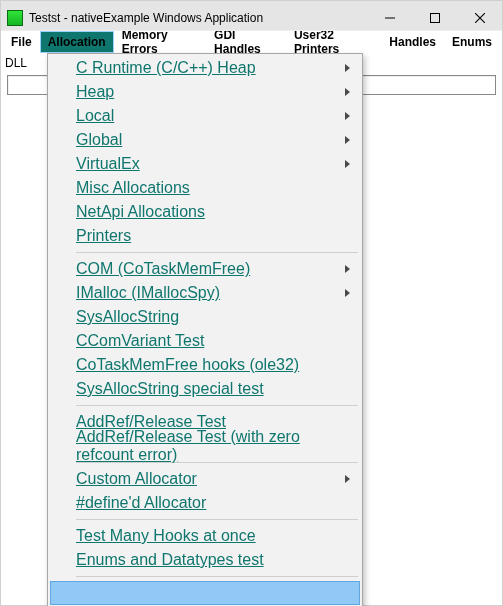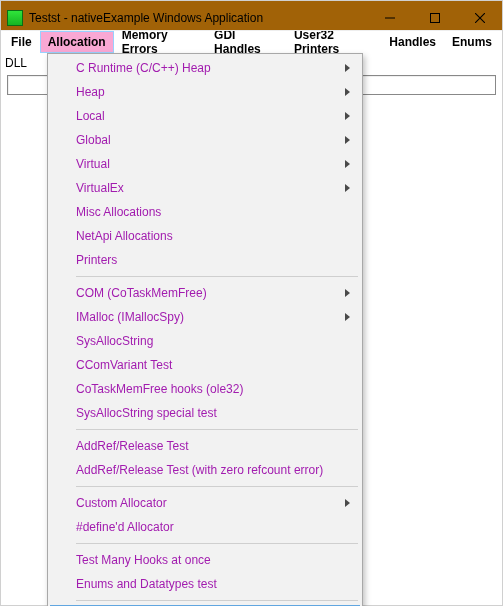--- a/index.html
+++ b/index.html
@@ -15,21 +15,21 @@
     width: 503px; height: 606px;
     border: 1px solid #d0d0d0;
     background: #fff;
     box-shadow: 0 4px 18px rgba(0,0,0,0.12);
     margin: 0;
   }
   
   .titlebar {
     position: relative;
     height: 30px;
-    background: #a16207;
+    background: #e5e5e5;
     border-bottom: 1px solid #eee;
     display: flex;
     align-items: center;
     padding: 4px 0 0 6px;
   }
   .app-icon {
     width: 16px; height: 16px;
     background: linear-gradient(#2fe43a,#16b522);
     border: 1px solid #0a6d14;
     margin-right: 6px;
@@ -53,21 +53,21 @@
     font-weight: bold;
   }
   .menu-item {
     padding: 2px 8px;
     height: 20px;
     display: flex; align-items: center;
     font-size: 12px;
     color: #000;
   }
   .menu-item.open {
-    background: #f9a8d4;
+    background: #0f766e;
     border: 1px solid #99d1ff;
     padding: 10px 7px;
   }
   
   .toolrow {
     height: 20px;
     display: flex;
     align-items: center;
     padding: 0 4px;
     gap: 8px;
@@ -94,22 +94,23 @@
     border: 1px solid #a8a8a8;
     box-shadow: 2px 3px 6px rgba(0,0,0,0.25);
     padding: 2px 2px;
   }
   .dd-item {
     position: relative;
     display: flex;
     align-items: center;
     height: 24px;
     padding: 0 26px 0 26px;
-    font-size: 12px;
-    color: #a21caf;
+    font-size: 16px;
+    color: #0f766e;
+    text-decoration: underline;
   }
   .dd-item.highlight {
     background: #90c8f6;
     border: 1px solid #61a6e0;
     padding: 0 25px 0 25px;
     height: 24px;
   }
   .dd-arrow {
     position: absolute;
     right: 10px; top: 50%;
@@ -195,24 +196,20 @@
     </div>
     <div class="dd-item">
       <span>Local</span>
         <span class="dd-arrow"></span>
     </div>
     <div class="dd-item">
       <span>Global</span>
         <span class="dd-arrow"></span>
     </div>
     <div class="dd-item">
-      <span>Virtual</span>
-        <span class="dd-arrow"></span>
-    </div>
-    <div class="dd-item">
       <span>VirtualEx</span>
         <span class="dd-arrow"></span>
     </div>
     <div class="dd-item">
       <span>Misc Allocations</span>
     </div>
     <div class="dd-item">
       <span>NetApi Allocations</span>
     </div>
     <div class="dd-item">

